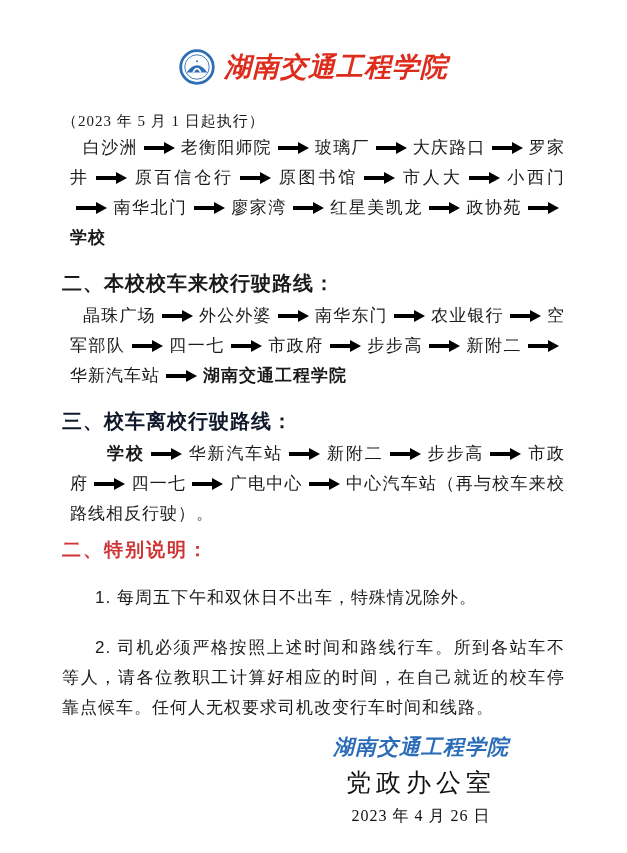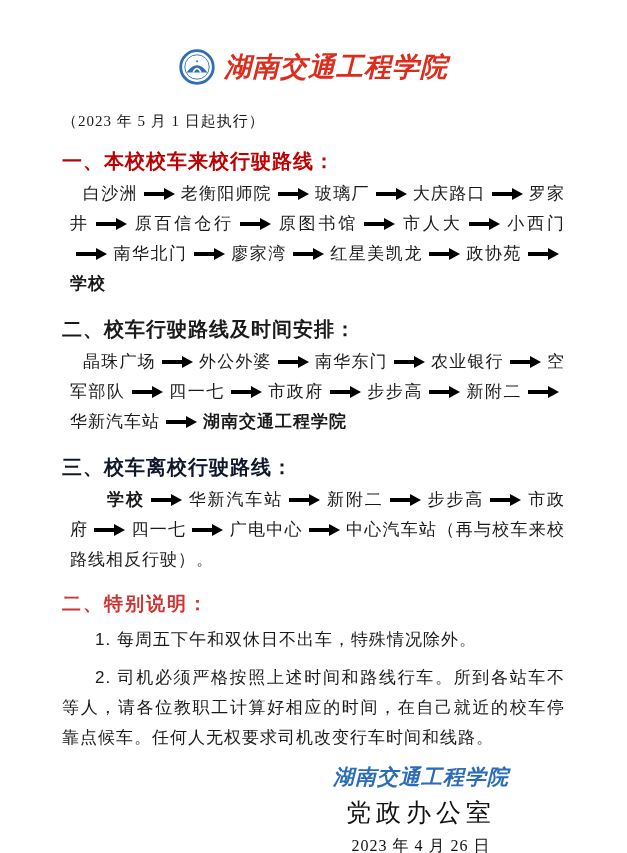--- a/index.html
+++ b/index.html
@@ -21,21 +21,21 @@
     font-family:"Liberation Sans", sans-serif;letter-spacing:3px;
   }
   .subtitle{margin-top:24px;text-align:left;font-size:15px;letter-spacing:1px;}
 
   
   .sec-heading{
     margin:17px 0 4px 0;font-size:20px;font-weight:bold;
     font-family:"Liberation Sans", sans-serif;letter-spacing:1px;
   }
   .notes-heading{
-    margin:16px 0 4px 0;font-size:19px;font-weight:bold;
+    margin:8px 0 4px 0;font-size:19px;font-weight:bold;
     font-family:"Liberation Sans", sans-serif;letter-spacing:2px;
   }
 
   
   .route{
     margin:2px 0 4px 8px;font-size:17px;line-height:30px;letter-spacing:1px;
     text-align:justify;word-break:break-all;
   }
   .indent-sm{text-indent:13px;}
   .indent-lg{text-indent:37px;}
@@ -49,21 +49,21 @@
   .arrow::before{
     content:"";position:absolute;left:0;top:4px;width:20px;height:4px;background:#000;
   }
   .arrow::after{
     content:"";position:absolute;right:0;top:0;width:0;height:0;
     border-left:11px solid #000;border-top:6px solid transparent;border-bottom:6px solid transparent;
   }
 
   
   .note-item{
-    margin:8px 0 6px 0;font-size:17px;line-height:30px;letter-spacing:1px;
+    margin:20px 0 6px 0;font-size:17px;line-height:30px;letter-spacing:1px;
     text-indent:33px;font-family:"Liberation Sans", sans-serif;text-align:justify;
   }
 
   
   .signature{width:236px;margin:10px 26px 0 auto;text-align:center;}
   .sig-name{font-size:21px;font-weight:bold;font-style:italic;letter-spacing:1px;white-space:nowrap;}
   .sig-office{margin-top:5px;font-size:25px;letter-spacing:5px;color:#111;}
   .sig-date{margin-top:7px;font-size:16px;letter-spacing:1px;color:#111;}
 </style>
 </head>
@@ -80,24 +80,23 @@
         <path d="M14 23.5 Q18 15.5 22 23.5" stroke="#ffffff" stroke-width="1.6" fill="none"></path>
         <circle cx="18" cy="12.2" r="1" fill="#2F6EB5"></circle>
       </svg>
     </span>
     <span class="school-name" style="color: rgb(221, 43, 28);">湖南交通工程学院</span>
   </div>
 
 
   <div class="subtitle">（2023 年 5 月 1 日起执行）</div>
 
-  <h2 class="sec-heading" style="color: rgb(192, 0, 0);">一、本校校车来校行驶路线：</h2>
   <p class="route indent-sm"><span class="station">白沙洲</span><span class="arrow"></span><span class="station">老衡阳师院</span><span class="arrow"></span><span class="station">玻璃厂</span><span class="arrow"></span><span class="station">大庆路口</span><span class="arrow"></span><span class="station">罗家井</span><span class="arrow"></span><span class="station">原百信仓行</span><span class="arrow"></span><span class="station">原图书馆</span><span class="arrow"></span><span class="station">市人大</span><span class="arrow"></span><span class="station">小西门</span><span class="arrow"></span><span class="station">南华北门</span><span class="arrow"></span><span class="station">廖家湾</span><span class="arrow"></span><span class="station">红星美凯龙</span><span class="arrow"></span><span class="station">政协苑</span><span class="arrow"></span><span class="station bold">学校</span></p>
 
-  <h2 class="sec-heading" style="color: rgb(26, 26, 26);">二、校车行驶路线及时间安排：</h2>
+  <h2 class="sec-heading" style="color: rgb(26, 26, 26);">二、本校校车来校行驶路线：</h2>
   <p class="route indent-sm"><span class="station">晶珠广场</span><span class="arrow"></span><span class="station">外公外婆</span><span class="arrow"></span><span class="station">南华东门</span><span class="arrow"></span><span class="station">农业银行</span><span class="arrow"></span><span class="station">空军部队</span><span class="arrow"></span><span class="station">四一七</span><span class="arrow"></span><span class="station">市政府</span><span class="arrow"></span><span class="station">步步高</span><span class="arrow"></span><span class="station">新附二</span><span class="arrow"></span><span class="station">华新汽车站</span><span class="arrow"></span><span class="station bold">湖南交通工程学院</span></p>
 
   <h2 class="sec-heading" style="color: #0f172a;">三、校车离校行驶路线：</h2>
   <p class="route indent-lg"><span class="station bold">学校</span><span class="arrow"></span><span class="station">华新汽车站</span><span class="arrow"></span><span class="station">新附二</span><span class="arrow"></span><span class="station">步步高</span><span class="arrow"></span><span class="station">市政府</span><span class="arrow"></span><span class="station">四一七</span><span class="arrow"></span><span class="station">广电中心</span><span class="arrow"></span><span class="station">中心汽车站</span><span class="route-suffix">（再与校车来校路线相反行驶）。</span></p>
 
   <h2 class="notes-heading" style="color: rgb(206, 52, 51);">二、特别说明：</h2>
   <div>
       <p class="note-item">1. 每周五下午和双休日不出车，特殊情况除外。</p>
       <p class="note-item">2. 司机必须严格按照上述时间和路线行车。所到各站车不等人，请各位教职工计算好相应的时间，在自己就近的校车停靠点候车。任何人无权要求司机改变行车时间和线路。</p>
     </div>

